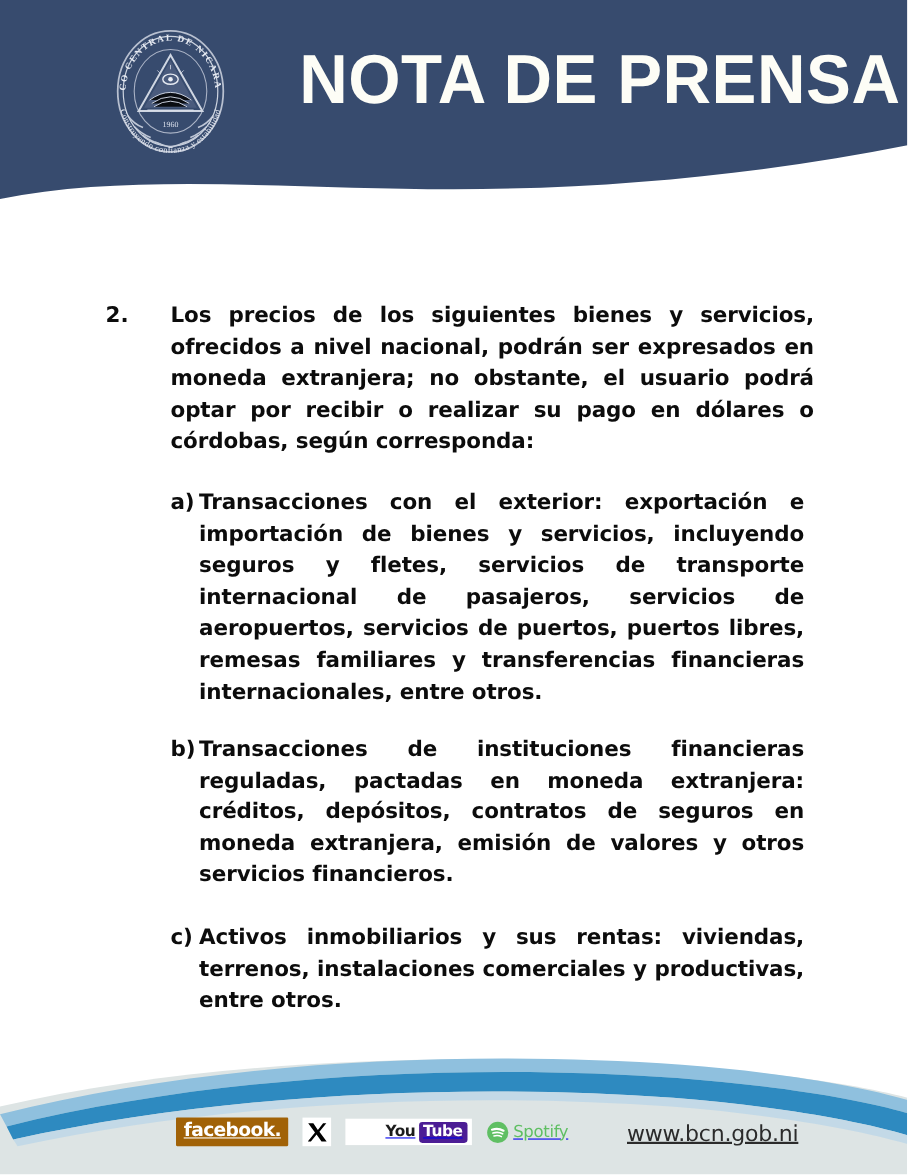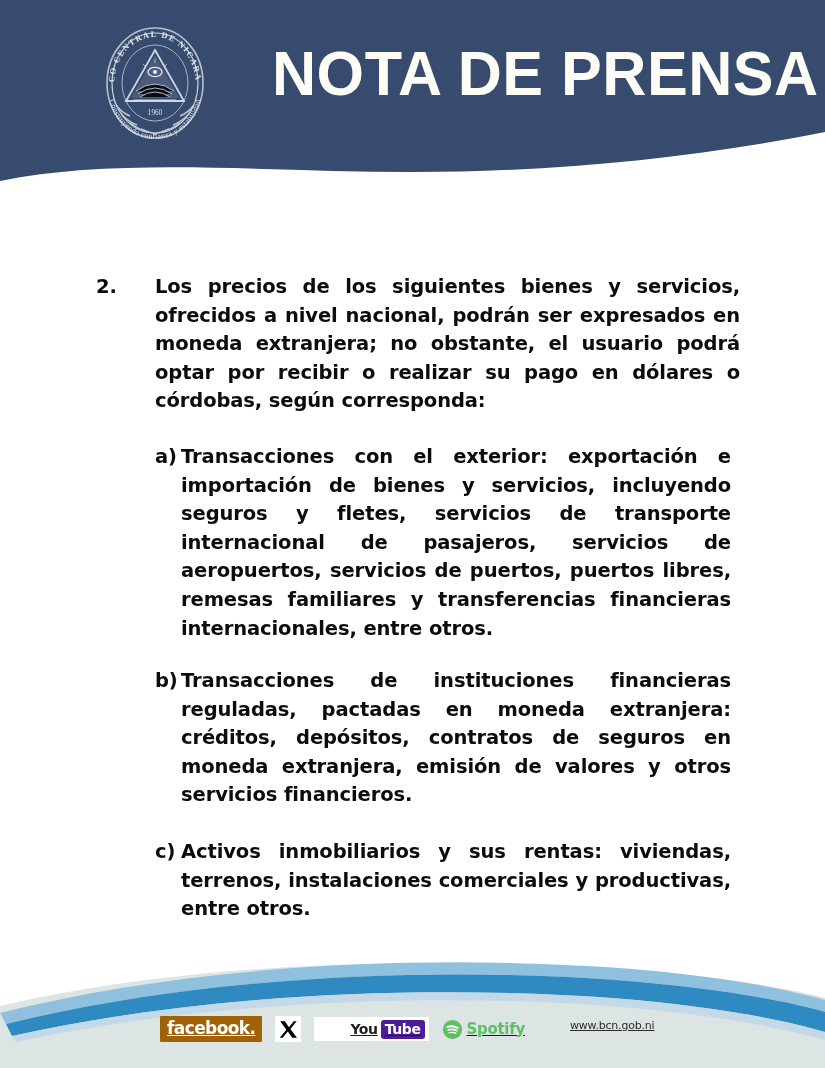--- a/index.html
+++ b/index.html
@@ -214,33 +214,33 @@
     letter-spacing: -0.4px;
   }
   .sp-badge {
     display: inline-flex;
     align-items: center;
     gap: 4px;
   }
   .sp-text {
     color: #5fbf63;
     font-family: "DejaVu Sans", "Liberation Sans", sans-serif;
-    font-weight: 700;
+    font-weight: 400;
     font-size: 15px;
     line-height: 1;
     letter-spacing: -0.3px;
   }
   .site-url {
     position: absolute;
     left: 570px;
     top: 60px;
     color: #2b2b2b;
     font-family: "DejaVu Sans", "Liberation Sans", sans-serif;
     font-weight: 400;
-    font-size: 11px;
+    font-size: 20px;
     line-height: 1;
     letter-spacing: -0.2px;
   }
 </style>
 </head>
 <body>
 
 <div class="page">
 
   <div class="header">

